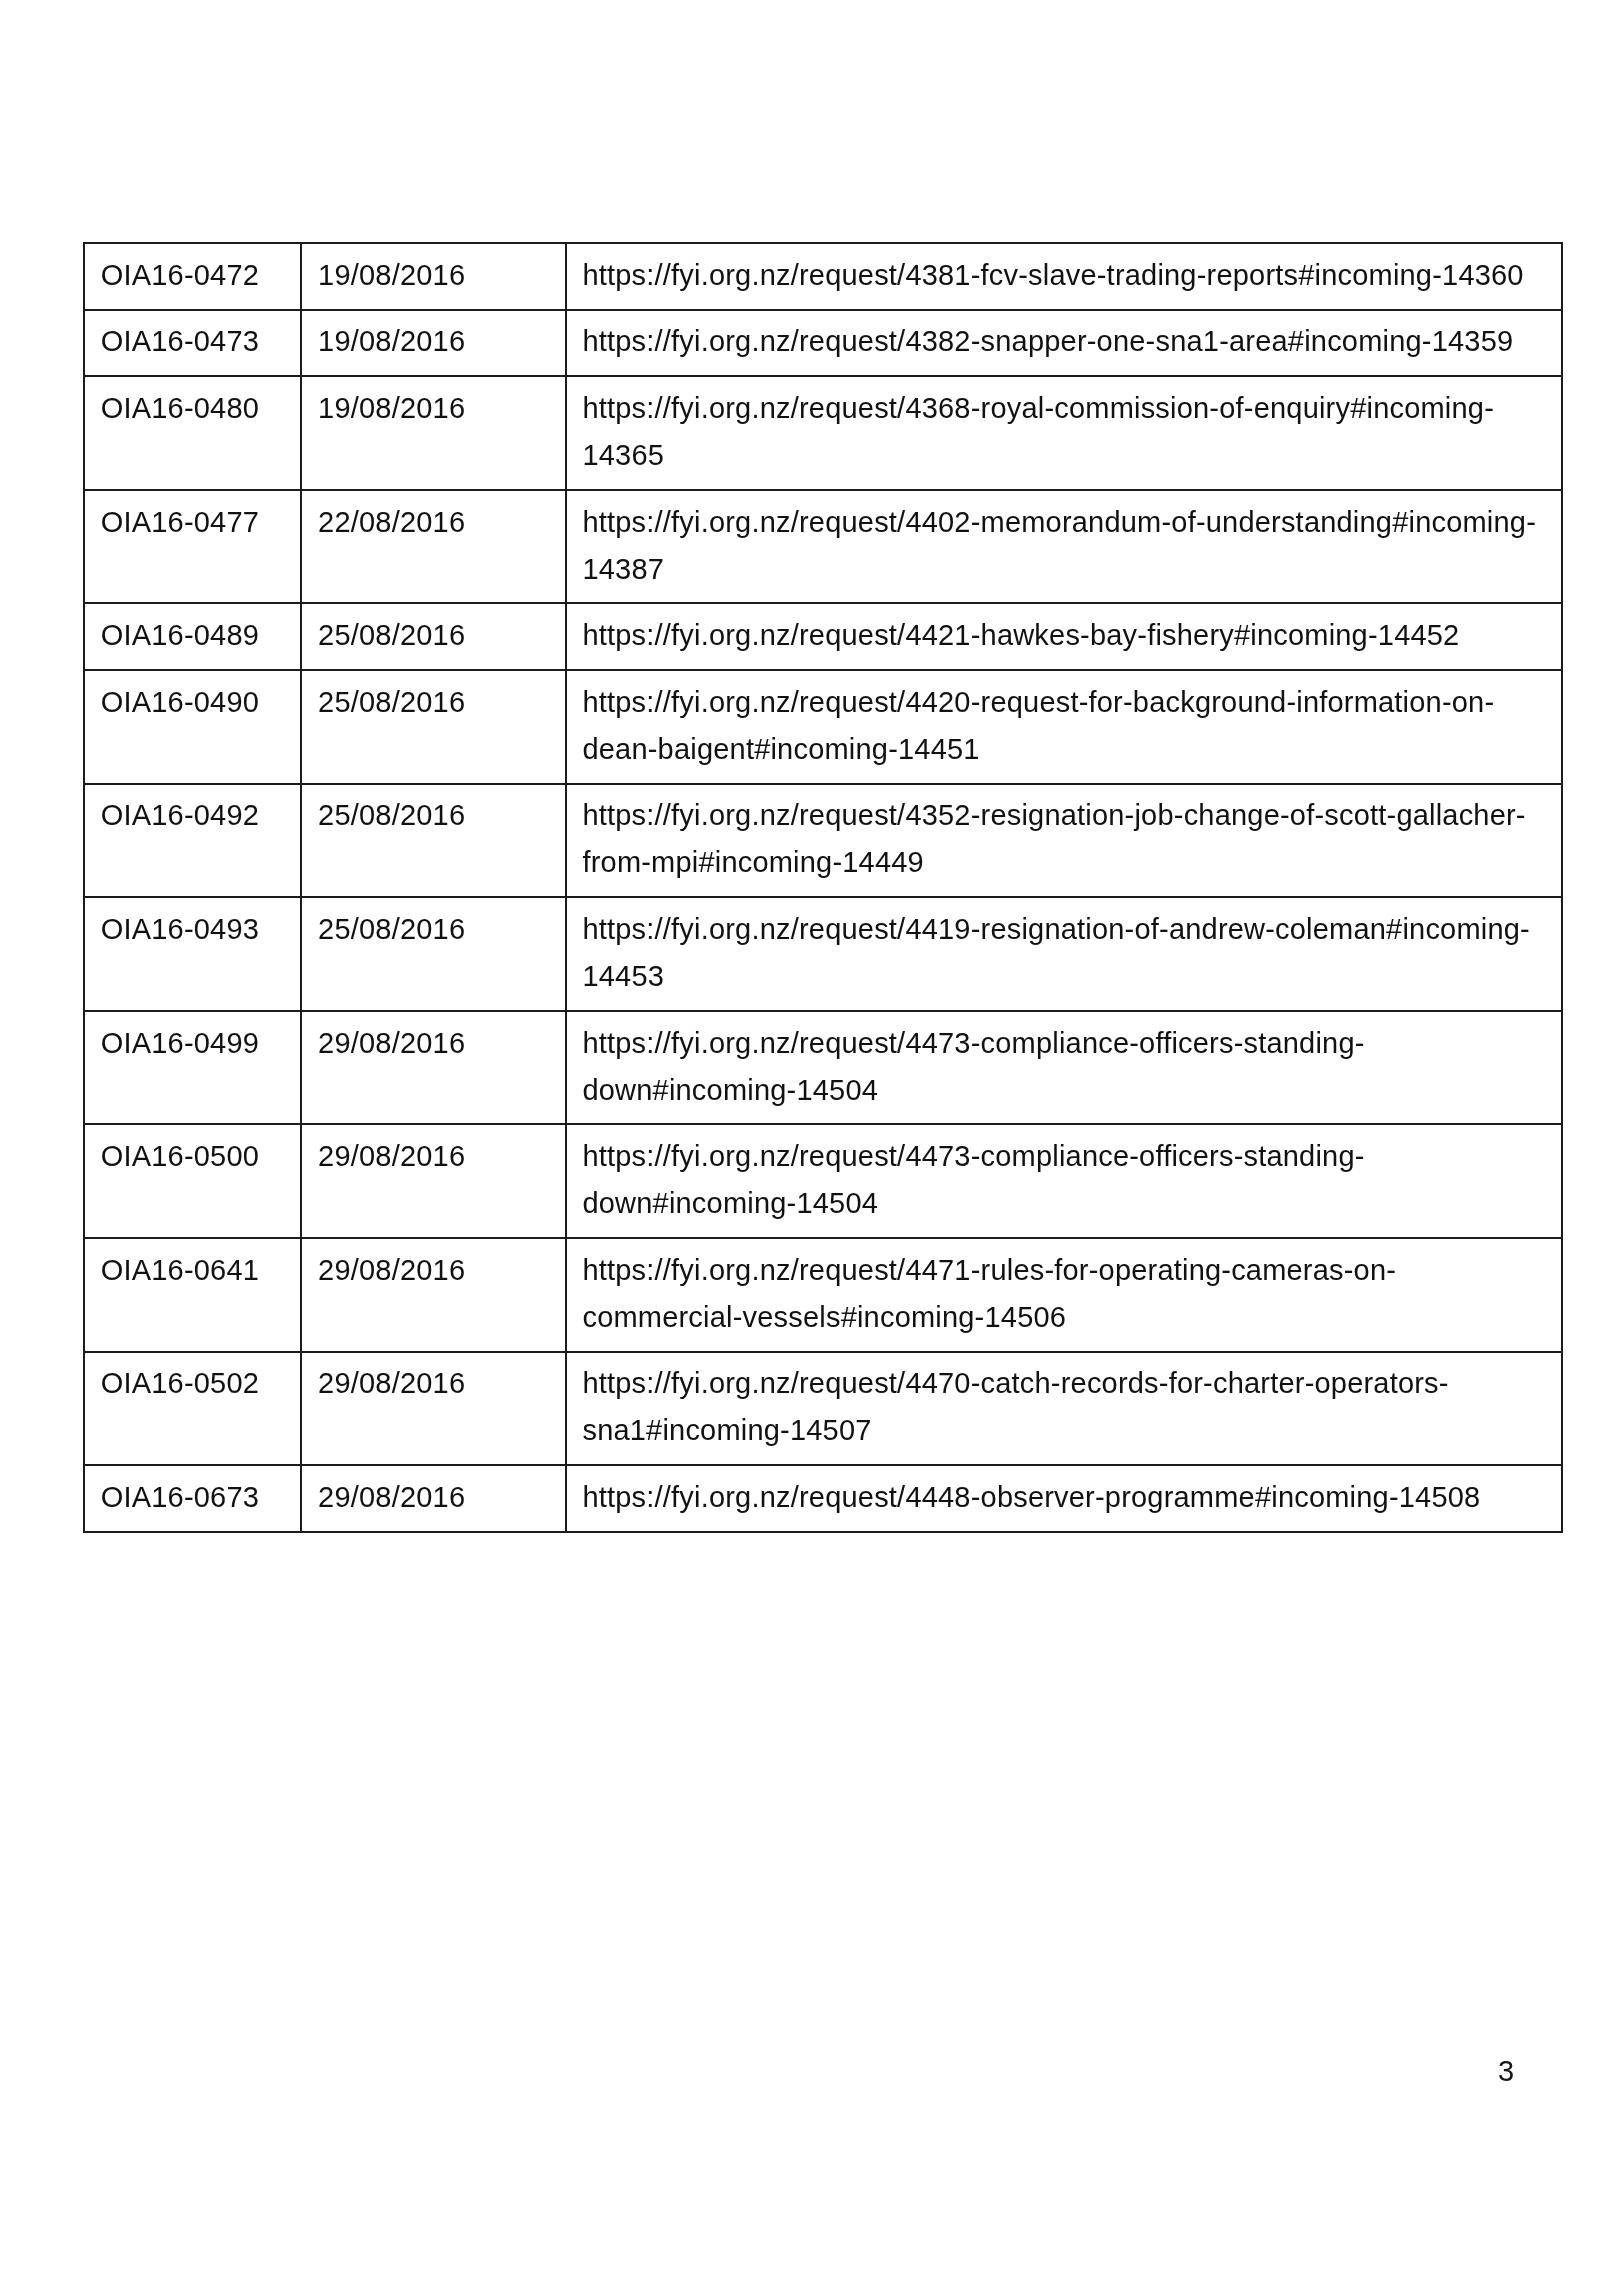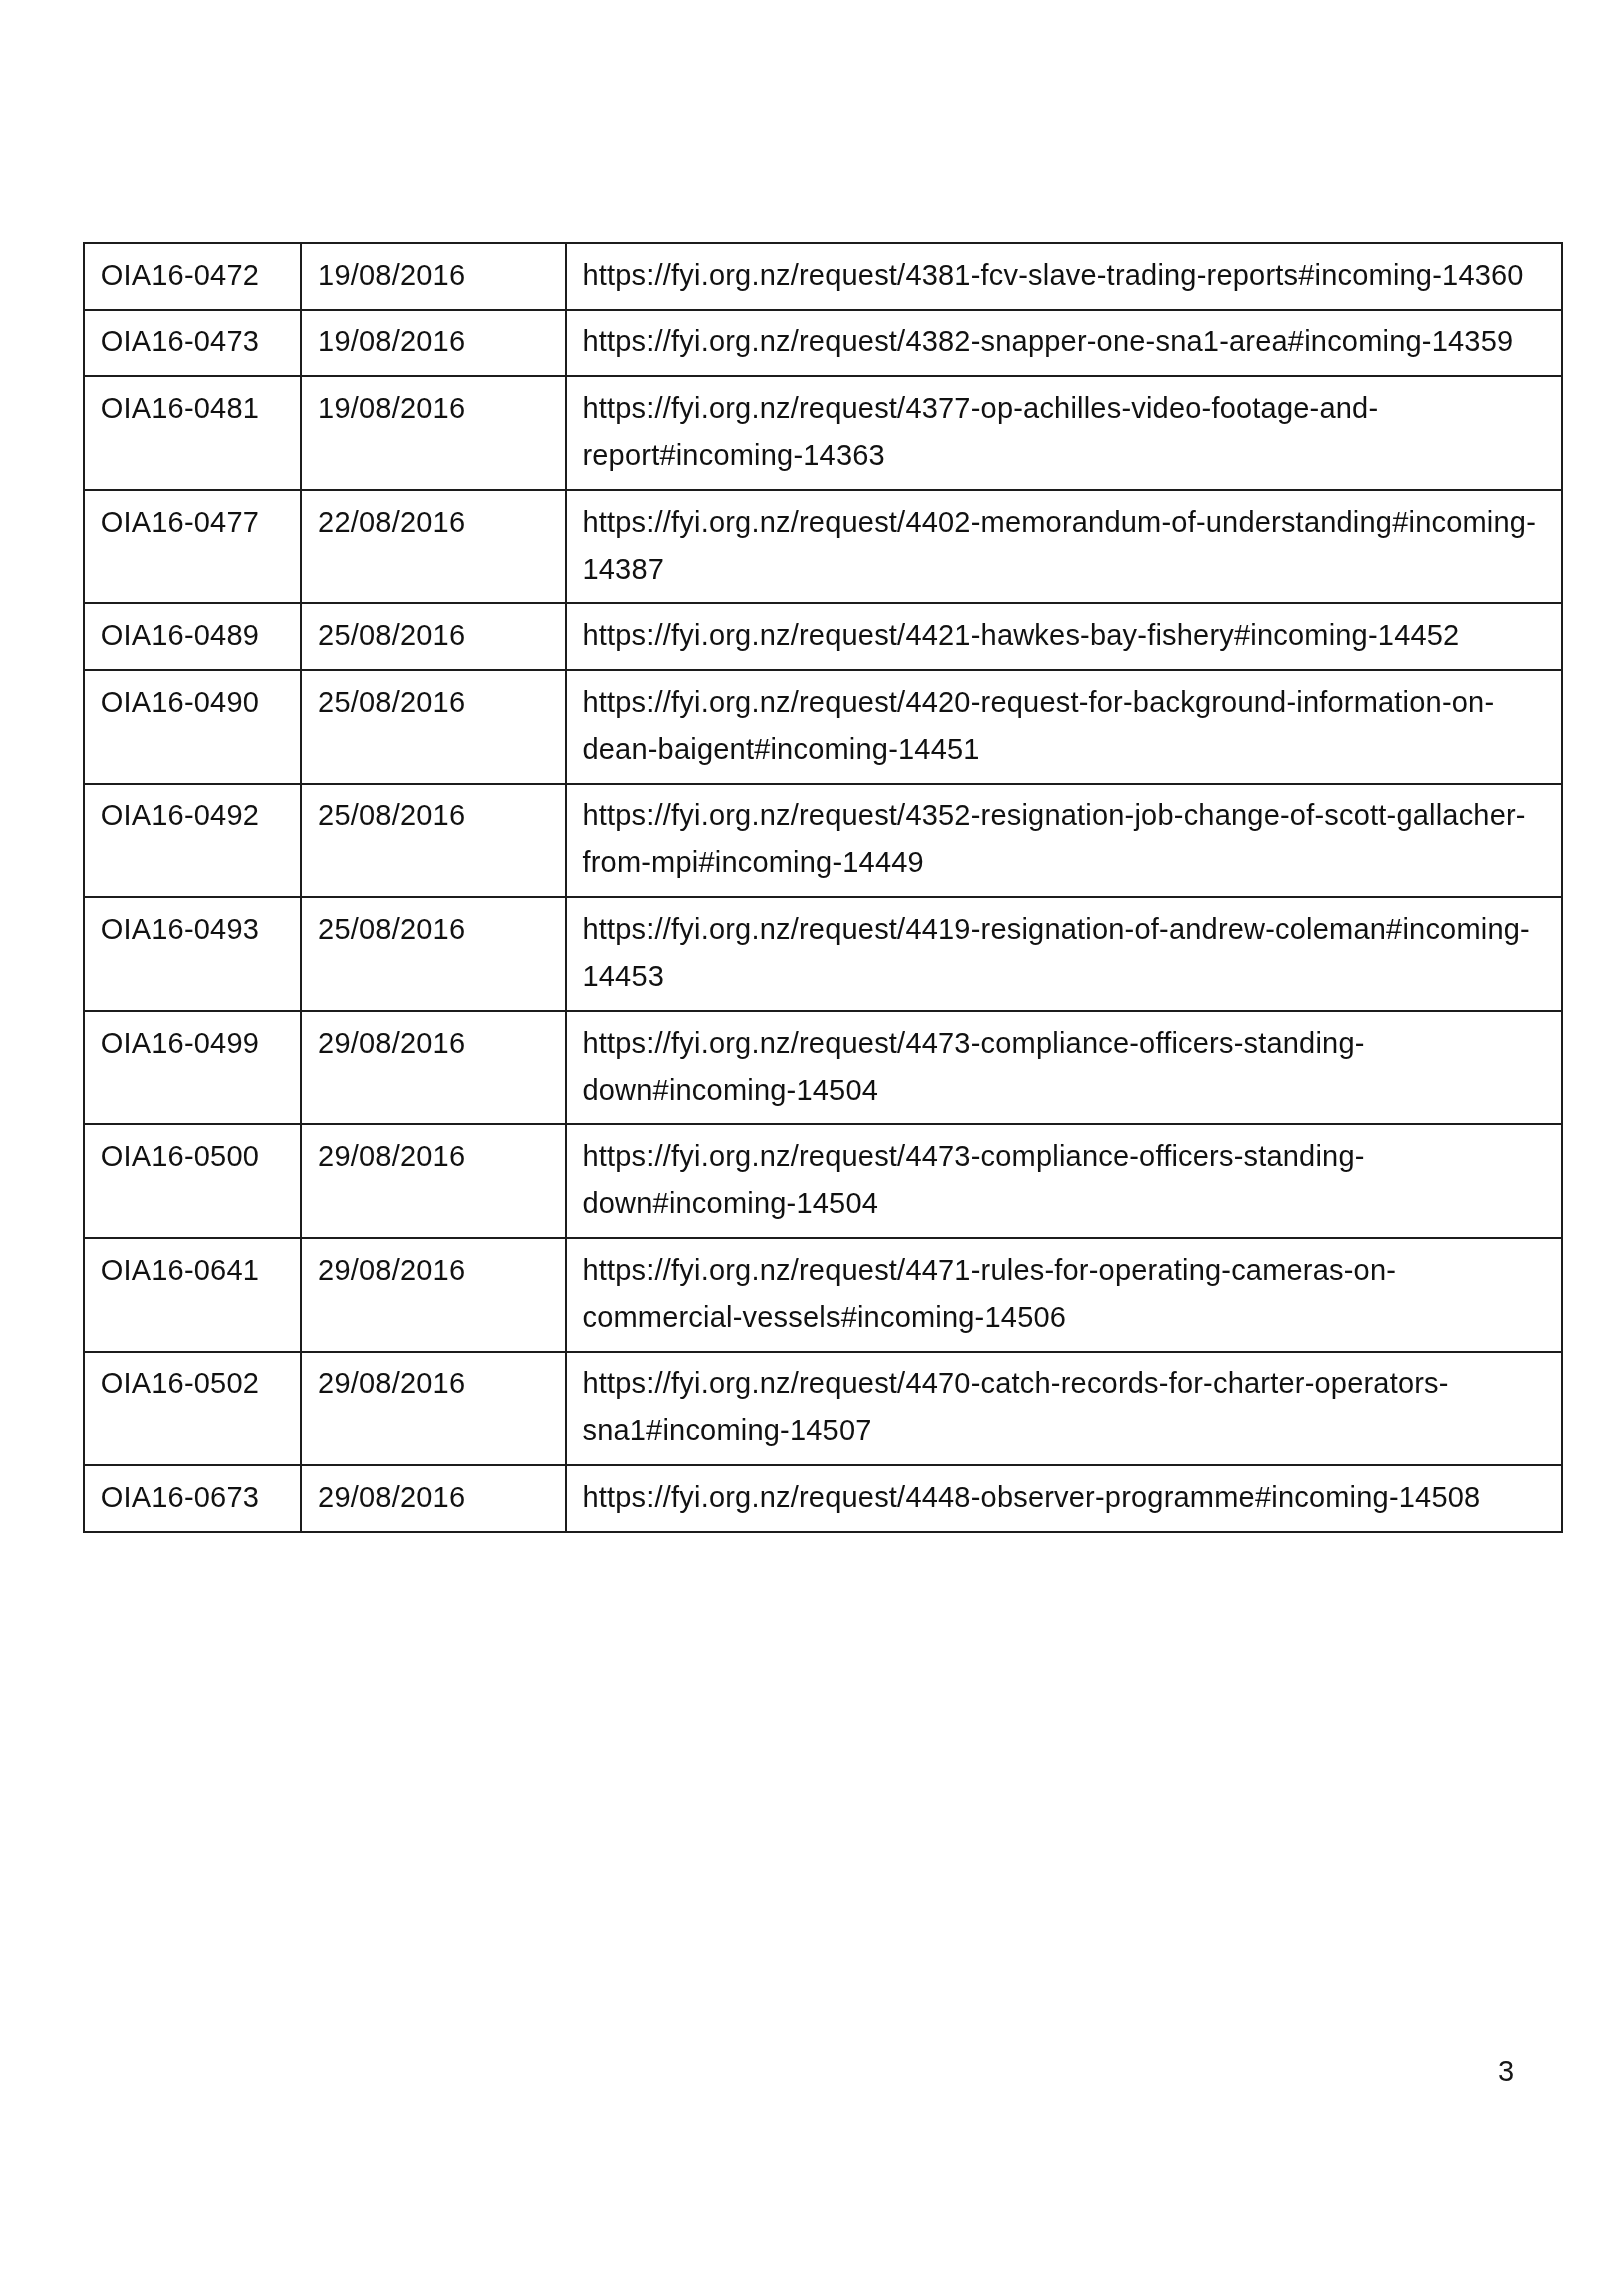--- a/index.html
+++ b/index.html
@@ -58,23 +58,23 @@
           <td class="ref-cell">OIA16-0472</td>
           <td class="date-cell">19/08/2016</td>
           <td class="url-cell">https://fyi.org.nz/request/4381-fcv-slave-trading-reports#incoming-14360</td>
         </tr>
         <tr>
           <td class="ref-cell">OIA16-0473</td>
           <td class="date-cell">19/08/2016</td>
           <td class="url-cell">https://fyi.org.nz/request/4382-snapper-one-sna1-area#incoming-14359</td>
         </tr>
         <tr>
-          <td class="ref-cell">OIA16-0481</td>
+          <td class="ref-cell">OIA16-0480</td>
           <td class="date-cell">19/08/2016</td>
-          <td class="url-cell">https://fyi.org.nz/request/4377-op-achilles-video-footage-and-report#incoming-14363</td>
+          <td class="url-cell">https://fyi.org.nz/request/4368-royal-commission-of-enquiry#incoming-14365</td>
         </tr>
         <tr>
           <td class="ref-cell">OIA16-0477</td>
           <td class="date-cell">22/08/2016</td>
           <td class="url-cell">https://fyi.org.nz/request/4402-memorandum-of-understanding#incoming-14387</td>
         </tr>
         <tr>
           <td class="ref-cell">OIA16-0489</td>
           <td class="date-cell">25/08/2016</td>
           <td class="url-cell">https://fyi.org.nz/request/4421-hawkes-bay-fishery#incoming-14452</td>

